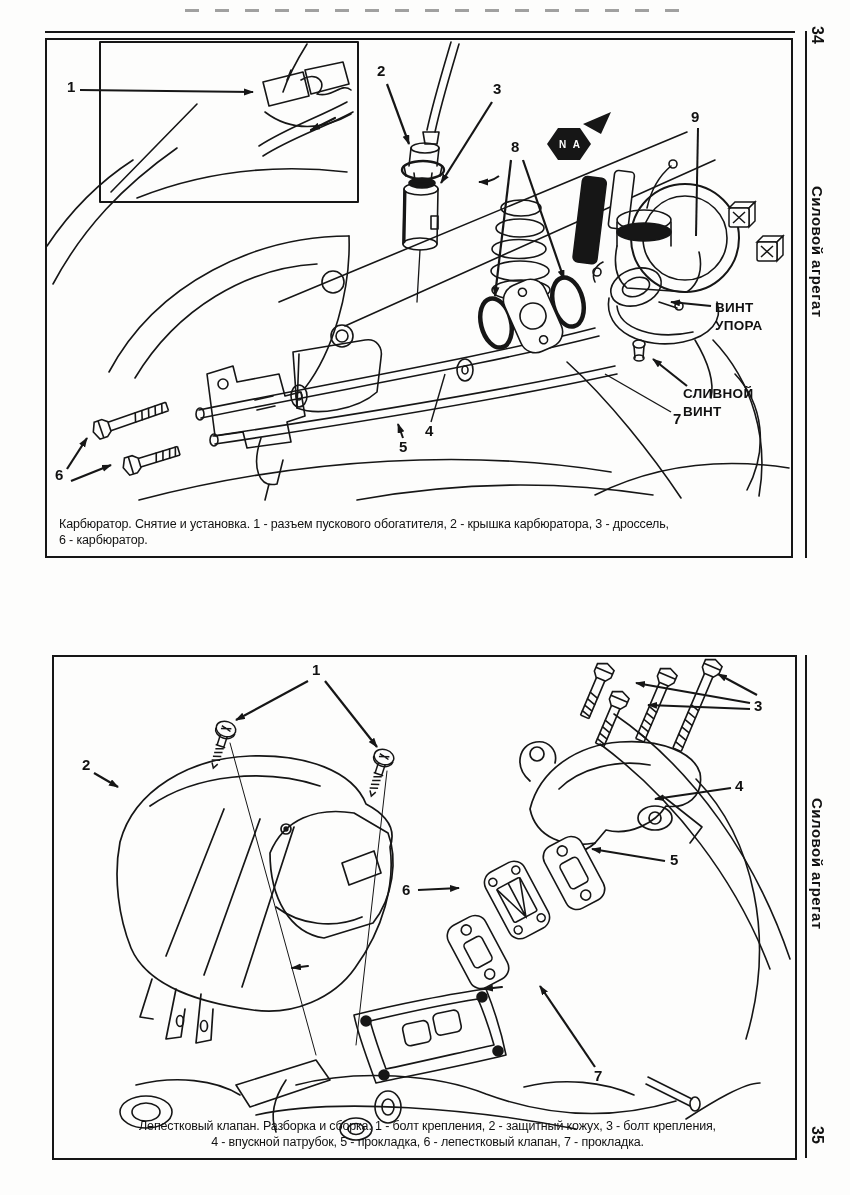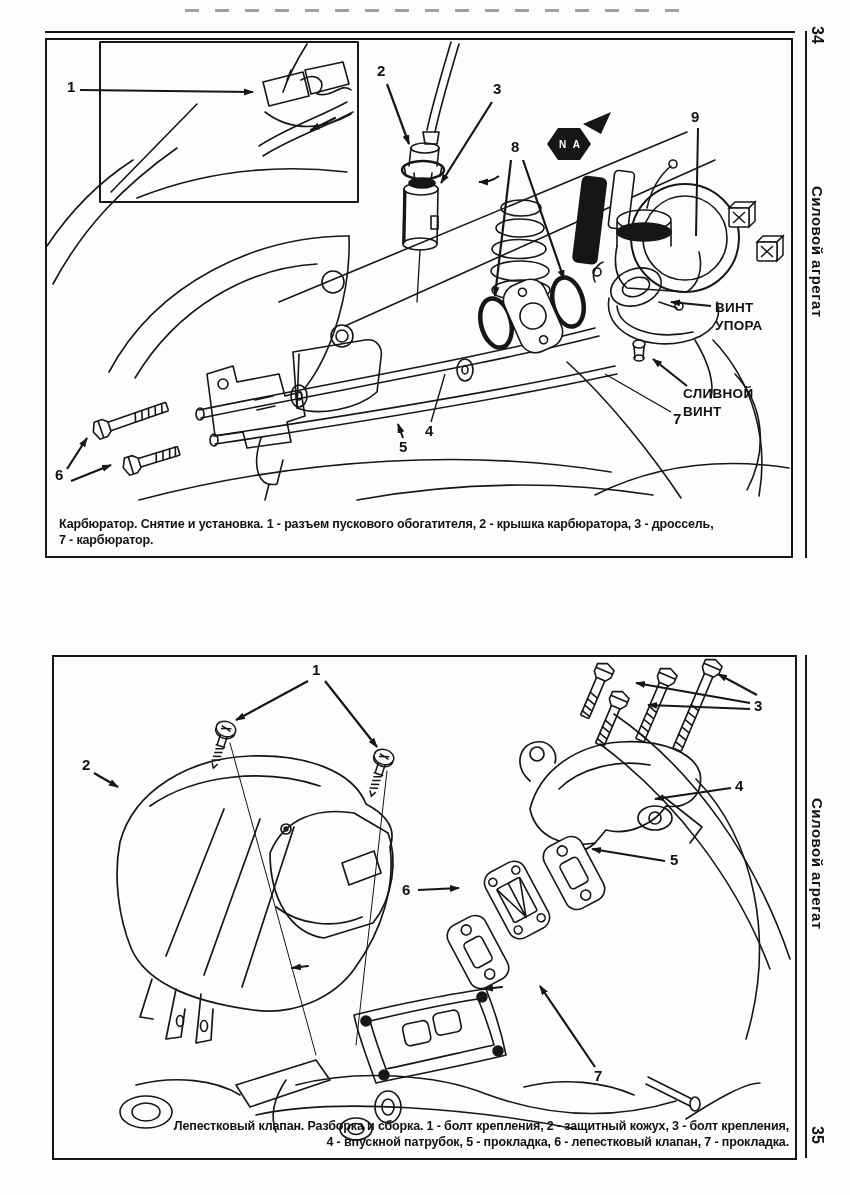--- a/index.html
+++ b/index.html
@@ -4,23 +4,23 @@
 <style>
   html,body{margin:0;padding:0;background:#e8e8e4;}
   .page{position:relative;width:850px;height:1195px;background:#fdfdfc;overflow:hidden;
         font-family:"Liberation Sans",sans-serif;color:#111;}
   .scan-noise{position:absolute;left:185px;top:9px;width:510px;height:3px;opacity:.55;
         background:repeating-linear-gradient(90deg,#555 0 14px,transparent 14px 30px);}
   .topline{position:absolute;left:45px;top:31px;width:750px;height:2px;background:#161616;}
   .figbox{position:absolute;background:#fdfdfc;border:2px solid #161616;}
   .figbox.f1{left:45px;top:38px;width:744px;height:516px;}
   .figbox.f2{left:52px;top:655px;width:741px;height:501px;}
-  .caption{position:absolute;left:12px;right:6px;bottom:7px;font-size:12.5px;font-weight:bold;
+  .caption{position:absolute;left:12px;right:6px;bottom:7px;font-size:12.5px;font-weight:normal;
         line-height:1.34;letter-spacing:-0.15px;white-space:nowrap;overflow:hidden;}
-  .caption.center{text-align:right;}
+  .caption.center{text-align:center;}
   svg{display:block;}
   svg text{font-family:"Liberation Sans",sans-serif;}
   .callout{font-size:15px;font-weight:bold;fill:#111;}
   .partlabel{font-size:13.5px;font-weight:bold;fill:#111;letter-spacing:.3px;}
   .badge{font-size:10px;font-weight:bold;fill:#fff;letter-spacing:2px;}
   .vrule{position:absolute;left:805px;width:2px;background:#161616;}
   .v1{top:31px;height:527px;} .v2{top:655px;height:503px;}
   .sidetxt{position:absolute;left:809px;writing-mode:vertical-rl;font-weight:bold;
         font-size:15px;letter-spacing:.5px;white-space:nowrap;}
   .pagenum{position:absolute;left:808px;writing-mode:vertical-rl;font-weight:bold;font-size:16px;}
@@ -221,21 +221,21 @@
         <text class="callout" x="464" y="112">8</text>
         <text class="callout" x="644" y="82">9</text>
         <text class="partlabel" x="668" y="272">ВИНТ</text>
         <text class="partlabel" x="668" y="290">УПОРА</text>
         <text class="partlabel" x="636" y="358">СЛИВНОЙ</text>
         <text class="partlabel" x="636" y="376">ВИНТ</text>
       </g>
     </svg>
     <div class="caption">
       <div>Карбюратор. Снятие и установка. 1 - разъем пускового обогатителя, 2 - крышка карбюратора, 3 - дроссель,</div>
-      <div>7 - карбюратор.</div>
+      <div>6 - карбюратор.</div>
     </div>
   </section>
 
   <section class="figbox f2">
     <svg width="737" height="497" viewBox="0 0 737 497">
       <defs>
         <marker id="ah2" markerWidth="12" markerHeight="9" refX="9" refY="3.5" orient="auto" markerUnits="userSpaceOnUse">
           <path d="M0,0 L10,3.5 L0,7 Z" fill="#161616"></path>
         </marker>
         <g id="f2b52" stroke="#161616" fill="#fdfdfc" stroke-width="1.6">

